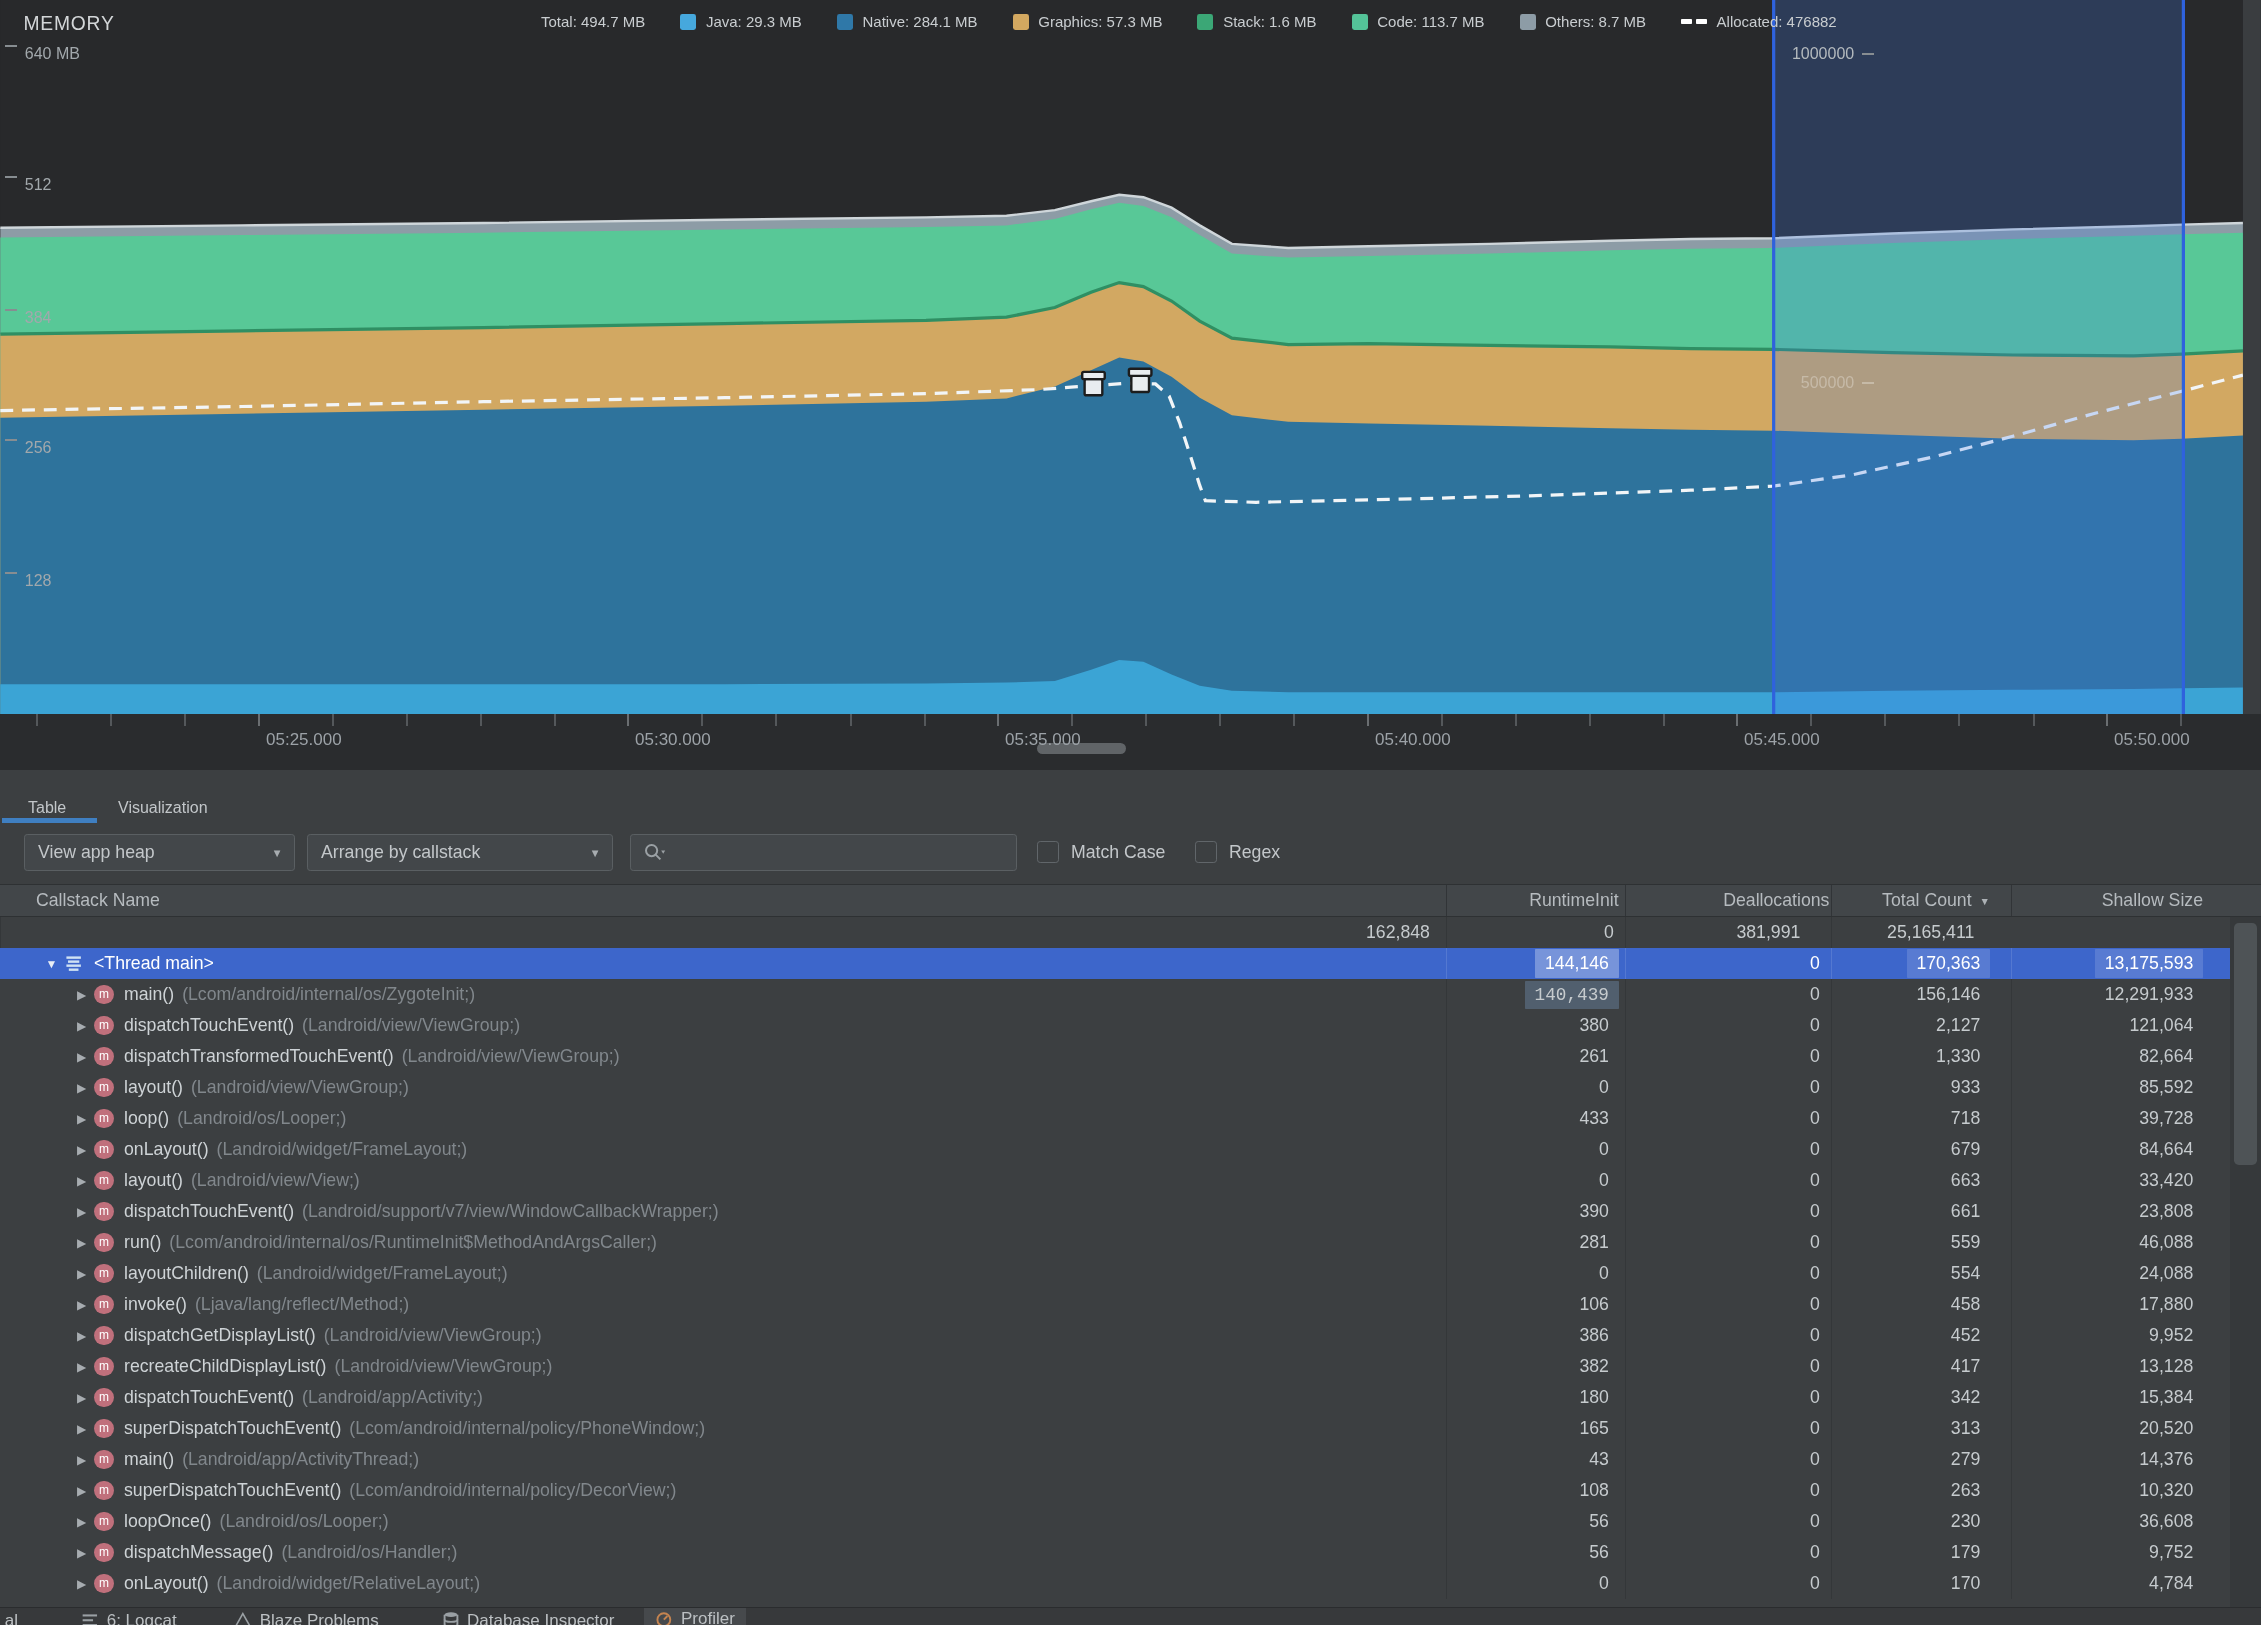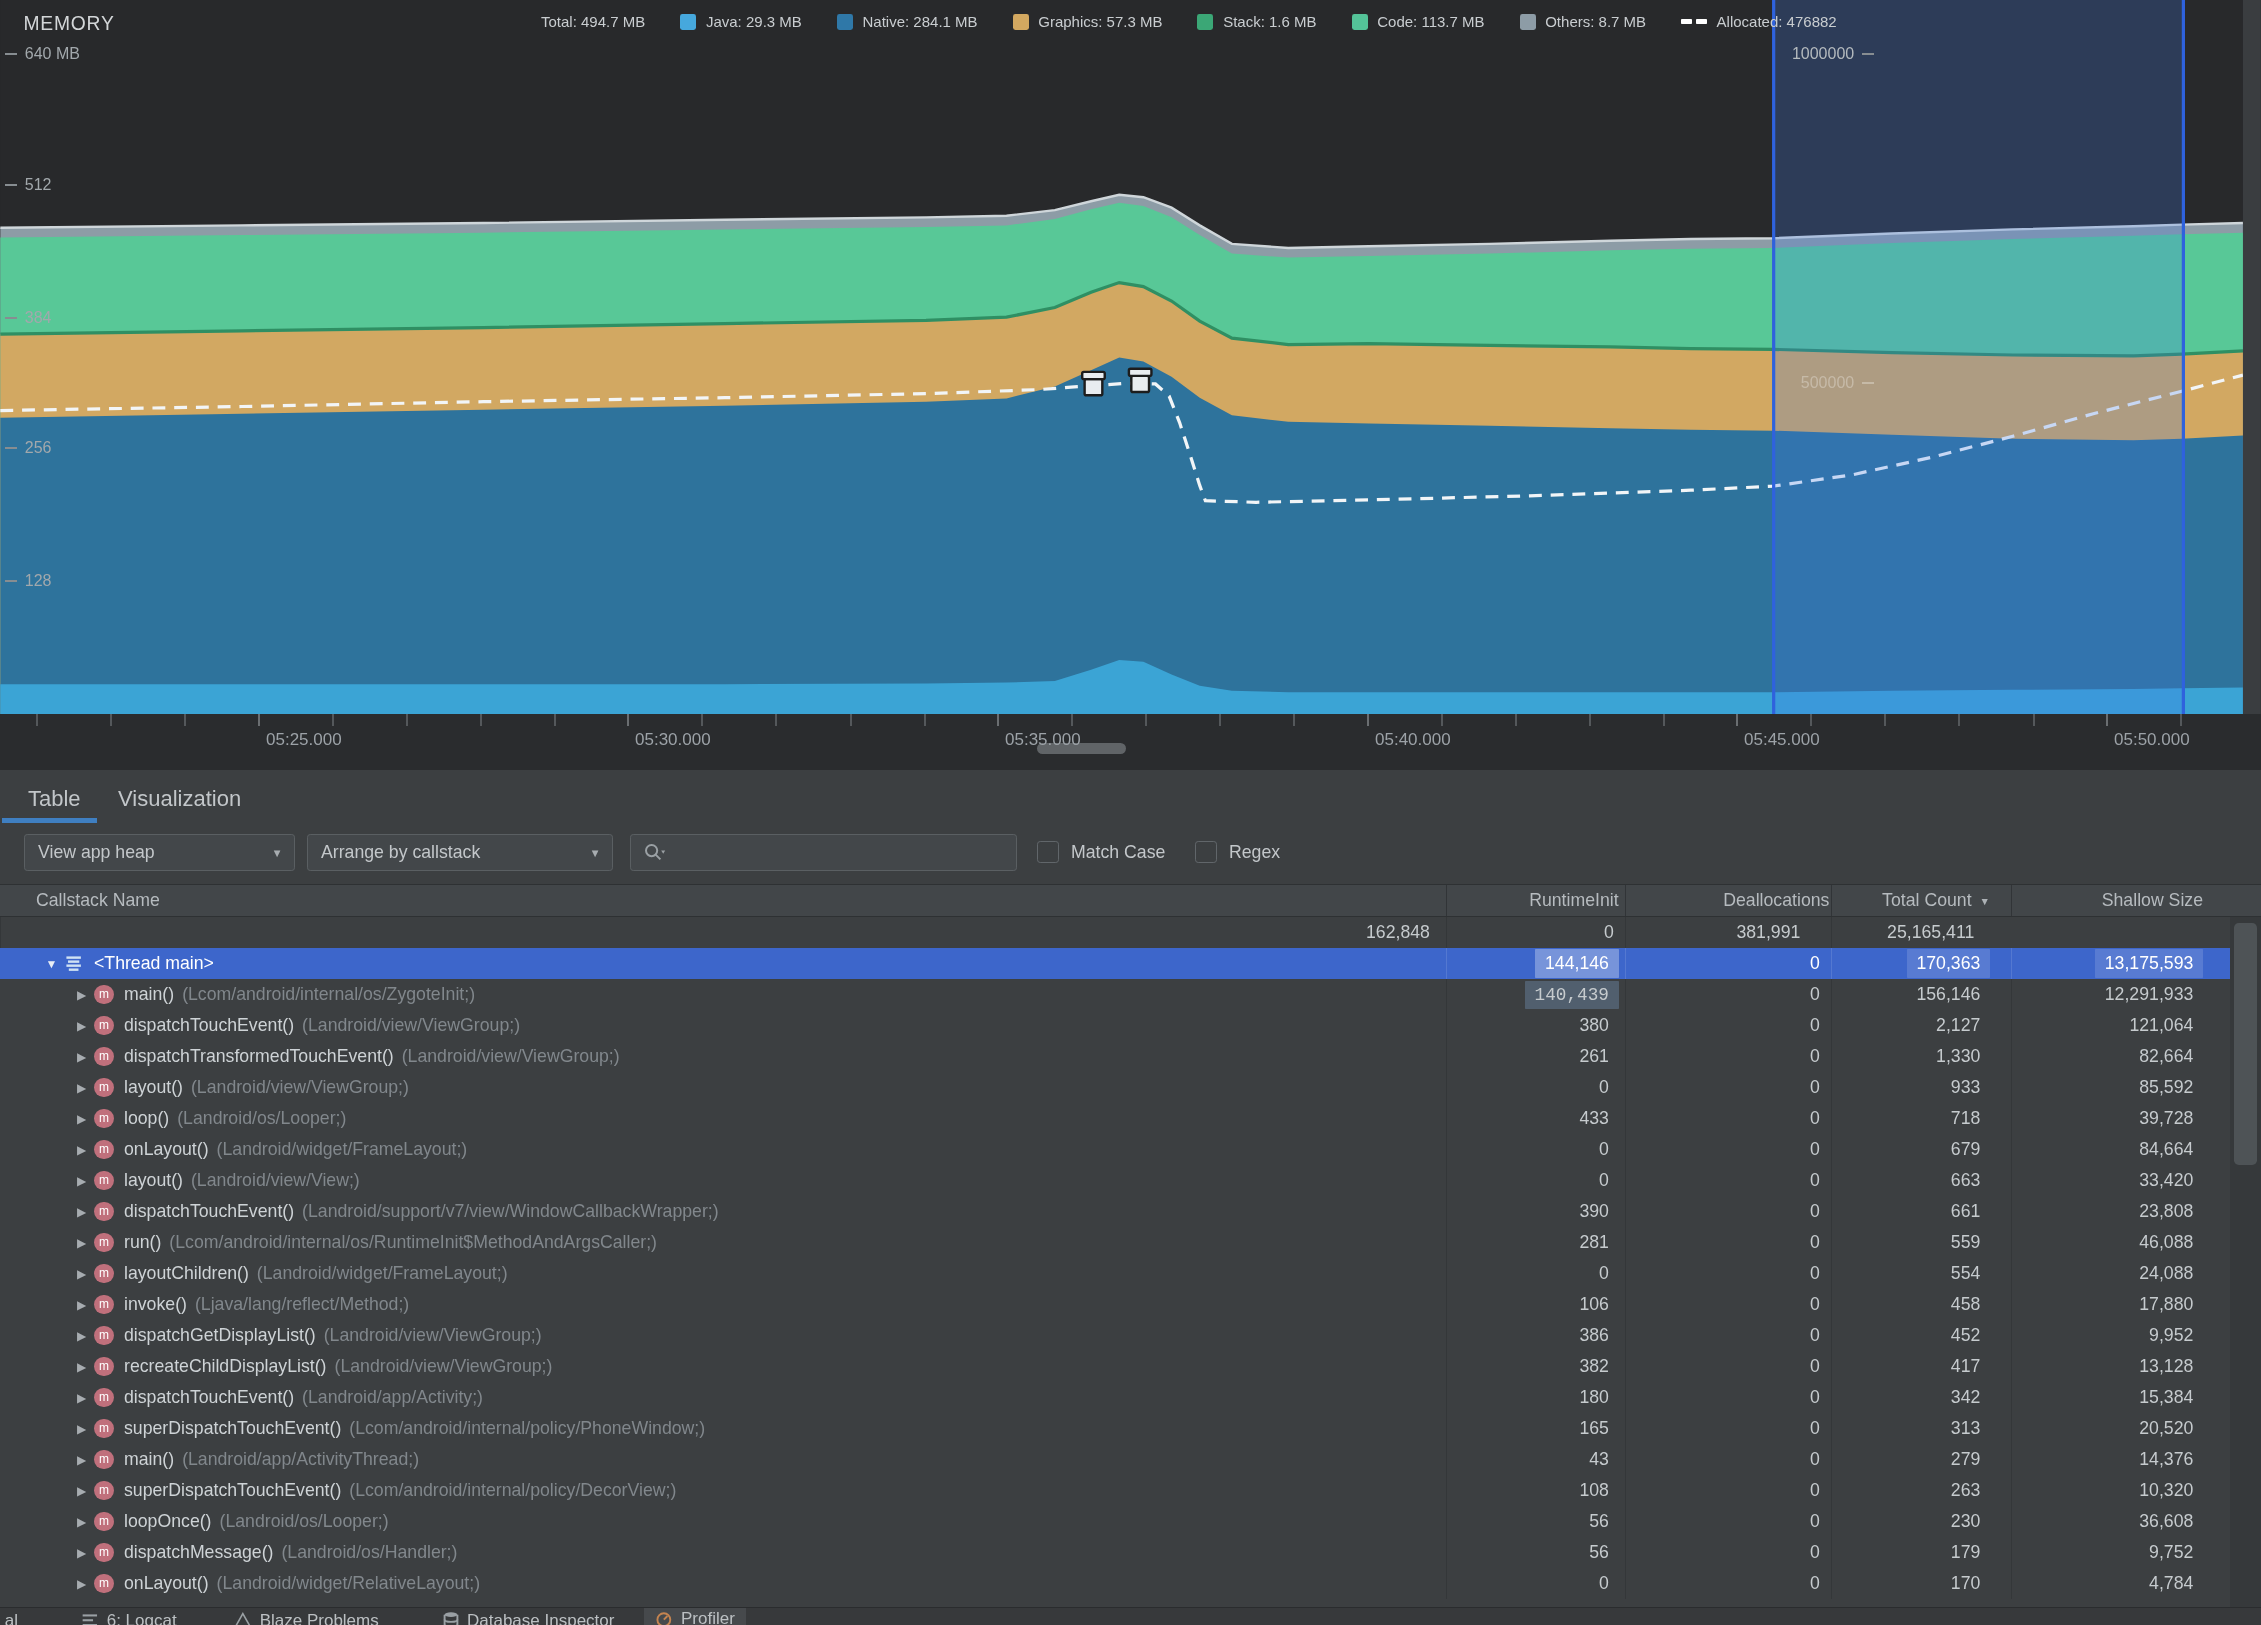--- a/index.html
+++ b/index.html
@@ -12,37 +12,37 @@
   
   #chart-panel { position:absolute; left:0; top:0; width:1879px; height:714px; background:#28292b; }
   #chart-svg { position:absolute; left:0; top:0; }
   #memory-label { position:absolute; left:23.4px; top:13px; font-size:19.3px; color:#d3d6d8; letter-spacing:0.8px; z-index:5; }
   #legend { position:absolute; left:541px; top:13px; display:flex; align-items:center; gap:35px; z-index:5; }
   .legend-item { display:flex; align-items:center; gap:9.7px; }
   .legend-swatch { width:16px; height:16px; border-radius:2.4px; }
   .legend-dash { display:flex; gap:4.8px; align-items:center; }
   .legend-dash i { display:block; width:10.5px; height:5.6px; background:#fff; border-radius:0.8px; }
   .legend-label { font-size:15px; color:#c9cdd0; white-space:nowrap; }
-  .axis-tick-left { position:absolute; display:flex; align-items:center; gap:8px; z-index:4; }
+  .axis-tick-left { position:absolute; display:flex; align-items:flex-start; gap:8px; z-index:4; }
   .axis-tick-left .dash { width:12px; height:2.4px; background:#878d91; }
   .axis-tick-left .txt { font-size:16px; color:#a2a8ac; }
   .axis-tick-right { position:absolute; display:flex; align-items:center; gap:8px; z-index:4; right:4.8px; }
   .axis-tick-right .dash { width:12px; height:2.4px; background:#878d91; }
   .axis-tick-right .txt { font-size:16px; color:#b4babe; }
   .axis-tick-right.faint .txt { color:rgba(255,255,255,0.3); }
   .axis-tick-right.faint .dash { background:rgba(255,255,255,0.3); }
   
   #timeline { position:absolute; left:0; top:714px; width:2261px; height:55px; background:#2a2c2e; }
   .tl-tick { position:absolute; top:0; width:1.6px; height:12px; background:#54585b; }
   .tl-tick.major { background:#6a6e71; }
   .tl-label { position:absolute; top:16px; font-size:17px; color:#9ca2a7; white-space:nowrap; }
   #tl-scrollbar { position:absolute; left:1037px; top:29px; width:89px; height:11.3px; background:#606467; border-radius:5.6px; }
   
   #tabs { position:absolute; left:0; top:769px; width:2261px; height:54px; background:#3c3f41; border-top:0.8px solid #2a2c2e; }
-  .tab { position:absolute; top:16px; font-size:22px; color:#c2c6c9; cursor:default; }
+  .tab { position:absolute; top:29px; font-size:16px; color:#c2c6c9; cursor:default; }
   #tab-underline { position:absolute; left:2.4px; bottom:0; width:95px; height:4.8px; background:#3f7fc1; }
   
   #toolbar { position:absolute; left:0; top:823px; width:2261px; height:62px; background:#3c3f41; border-bottom:1.6px solid #2e3133; }
   .dropdown { position:absolute; top:11.3px; height:37px; background:#43474a; border:1.6px solid #5a5f62; border-radius:3.2px; display:flex; align-items:center; }
   .dropdown .val { font-size:17.7px; color:#c3c7ca; margin-left:13px; flex:1; white-space:nowrap; }
   .dropdown .arrow { font-size:11.3px; color:#a7acb0; margin-right:11.3px; }
   #search-box { position:absolute; left:630px; top:11.3px; width:387px; height:37px; background:#43474a; border:1.6px solid #5a5f62; border-radius:3.2px; display:flex; align-items:center; }
   #search-input { background:transparent; border:none; outline:none; color:#c3c7ca; font-size:17.7px; flex:1; font-family:"Liberation Sans",sans-serif; }
   .checkbox { position:absolute; top:17.7px; width:22px; height:22px; border:1.6px solid #61666a; border-radius:3.2px; background:transparent; }
   .check-label { position:absolute; top:19.3px; font-size:17.7px; color:#c3c7ca; }

